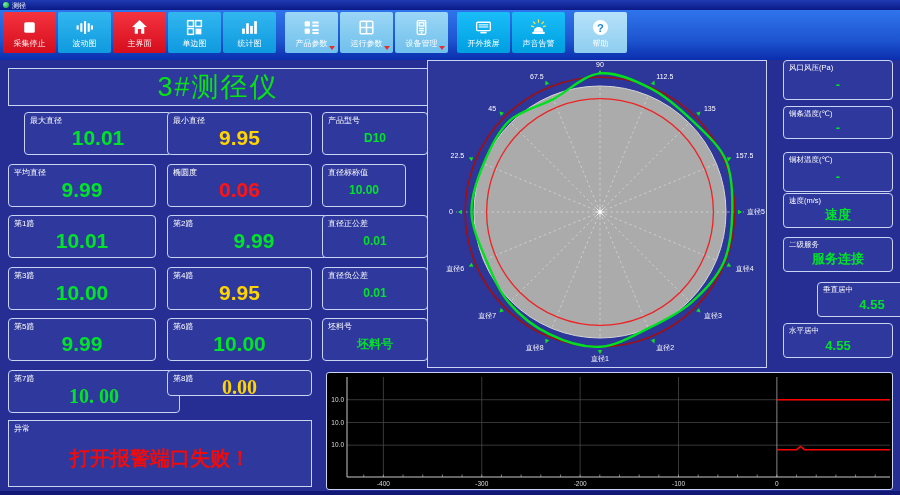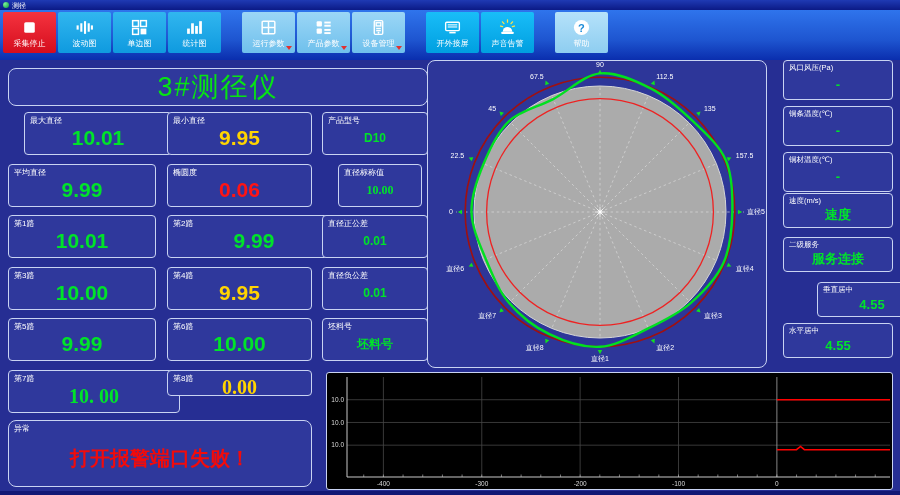--- a/index.html
+++ b/index.html
@@ -10,34 +10,34 @@
             background:linear-gradient(180deg,#1f3ab4,#0b1a86);
             display:flex;align-items:center;gap:3px;padding:0 3px;z-index:5;}
   .app-icon{width:6px;height:6px;border-radius:50%;
             background:radial-gradient(circle at 30% 30%,#7cf29a,#0a9c3c);}
   .app-title{font-size:7px;color:#fff;line-height:1;}
   .toolbar{position:absolute;top:10px;left:0;right:0;height:48px;
            background:linear-gradient(180deg,#2f74ec 0%,#1e55d0 60%,#0a2eae 100%);
            display:flex;align-items:flex-start;padding:2px 0 0 3px;z-index:4;}
   .tbtn{width:53px;height:41px;margin-right:2px;border-radius:2px;position:relative;
         display:flex;flex-direction:column;align-items:center;justify-content:center;gap:2px;cursor:pointer;}
-  .tbtn.gend{margin-right:21px;}
+  .tbtn.gend{margin-right:9px;}
   .tbtn.red{background:linear-gradient(180deg,#f5333f,#d50d1d);}
   .tbtn.blue{background:linear-gradient(180deg,#31b6ef,#0f9adf);}
   .tbtn.light{background:linear-gradient(180deg,#9bd6f6,#6fc0ec);}
   .tbtn.cyan{background:linear-gradient(180deg,#19bdf8,#009fe0);}
   .tbtn.help{background:linear-gradient(180deg,#b5e2fa,#8ecdf0);}
   .ticon{height:20px;display:flex;align-items:center;justify-content:center;}
   .ticon svg{width:19px;height:19px;}
   .tlabel{font-size:8px;color:#fff;line-height:1;white-space:nowrap;}
   .dd{position:absolute;right:3px;bottom:3px;width:0;height:0;
       border-left:3px solid transparent;border-right:3px solid transparent;border-top:4px solid #e23030;}
   
   .main{position:absolute;top:58px;left:0;right:0;bottom:0;}
-  .box{position:absolute;border:1px solid #c9d3f2;border-radius:8px;background:#2f389c;box-sizing:border-box;}
+  .box{position:absolute;border:1px solid #c9d3f2;border-radius:0;background:#2f389c;box-sizing:border-box;}
   .title-box{left:8px;top:10px;width:420px;height:38px;display:flex;align-items:center;justify-content:center;}
   .main-title{font-size:27px;color:#07e414;letter-spacing:2px;}
   .cell{position:absolute;border:1px solid #c9d3f2;border-radius:4px;background:#2f389c;box-sizing:border-box;}
   .clabel{position:absolute;top:2px;left:5px;font-size:8px;color:#fff;white-space:nowrap;}
   .cval{position:absolute;left:0;right:0;top:9px;bottom:0;display:flex;align-items:center;justify-content:center;font-weight:bold;}
   .green{color:#00e32a}.yellow{color:#ffd400}.red-t{color:#ff1414}
   .big{font-size:21px}.small{font-size:12px}
   .serif{font-family:"Liberation Serif","DejaVu Serif",serif;font-size:20px;}
   .alarm-box{left:8px;top:362px;width:304px;height:67px;}
   .alarm-val{position:absolute;left:0;right:0;top:10px;bottom:0;display:flex;align-items:center;justify-content:center;
@@ -77,20 +77,28 @@
               <rect x="1.5" y="7" width="2" height="4"></rect>
               <rect x="5" y="5" width="2" height="8"></rect>
               <rect x="8.5" y="3" width="2" height="12"></rect>
               <rect x="12" y="5" width="2" height="8"></rect>
               <rect x="15" y="7" width="2" height="4"></rect>
             </g>
           </svg>
         </div>
         <div class="tlabel">波动图</div>
       </div>
+      <div class="tbtn red">
+        <div class="ticon">
+          <svg viewBox="0 0 18 18">
+            <path d="M9 2 L16 8.5 L13.5 8.5 L13.5 15 L10.5 15 L10.5 10.5 L7.5 10.5 L7.5 15 L4.5 15 L4.5 8.5 L2 8.5 Z" fill="#fff"></path>
+          </svg>
+        </div>
+        <div class="tlabel">主界面</div>
+      </div>
       <div class="tbtn blue">
         <div class="ticon">
           <svg viewBox="0 0 18 18">
             <g fill="none" stroke="#fff" stroke-width="1.4">
               <rect x="2.5" y="2.5" width="5.5" height="5.5"></rect>
               <rect x="10" y="2.5" width="5.5" height="5.5"></rect>
               <rect x="2.5" y="10" width="5.5" height="5.5"></rect>
             </g>
             <rect x="10" y="10" width="5.5" height="5.5" fill="#fff"></rect>
           </svg>
@@ -102,48 +110,48 @@
           <svg viewBox="0 0 18 18">
             <g fill="#fff">
               <rect x="2" y="10" width="2.6" height="5"></rect>
               <rect x="5.8" y="5" width="2.6" height="10"></rect>
               <rect x="9.6" y="7.5" width="2.6" height="7.5"></rect>
               <rect x="13.4" y="3" width="2.6" height="12"></rect>
             </g>
           </svg>
         </div>
         <div class="tlabel">统计图</div>
-      </div>
-      <div class="tbtn light">
-        <div class="ticon">
-          <svg viewBox="0 0 18 18">
-            <g fill="none" stroke="#fff" stroke-width="1.4">
-              <rect x="3" y="3" width="12" height="12" rx="1"></rect>
-              <line x1="3" y1="9" x2="15" y2="9"></line>
-              <line x1="9" y1="3" x2="9" y2="15"></line>
-            </g>
-          </svg>
-        </div>
-        <div class="tlabel">运行参数</div>
-        <div class="dd"></div>
       </div>
       <div class="tbtn light">
         <div class="ticon">
           <svg viewBox="0 0 18 18">
             <g fill="#fff">
               <rect x="2.5" y="3" width="5" height="5" rx="1"></rect>
               <rect x="9.8" y="3.4" width="6" height="1.8"></rect>
               <rect x="9.8" y="6.4" width="6" height="1.8"></rect>
               <rect x="2.5" y="10" width="5" height="5" rx="1"></rect>
               <rect x="9.8" y="10.4" width="6" height="1.8"></rect>
               <rect x="9.8" y="13.4" width="6" height="1.8"></rect>
             </g>
           </svg>
         </div>
         <div class="tlabel">产品参数</div>
+        <div class="dd"></div>
+      </div>
+      <div class="tbtn light">
+        <div class="ticon">
+          <svg viewBox="0 0 18 18">
+            <g fill="none" stroke="#fff" stroke-width="1.4">
+              <rect x="3" y="3" width="12" height="12" rx="1"></rect>
+              <line x1="3" y1="9" x2="15" y2="9"></line>
+              <line x1="9" y1="3" x2="9" y2="15"></line>
+            </g>
+          </svg>
+        </div>
+        <div class="tlabel">运行参数</div>
         <div class="dd"></div>
       </div>
       <div class="tbtn light gend">
         <div class="ticon">
           <svg viewBox="0 0 18 18">
             <g fill="none" stroke="#fff" stroke-width="1.3">
               <rect x="5" y="2.5" width="8" height="13" rx="1"></rect>
               <rect x="6.8" y="4.5" width="4.4" height="3"></rect>
               <line x1="6.8" y1="10" x2="11.2" y2="10"></line>
               <line x1="6.8" y1="12" x2="11.2" y2="12"></line>
@@ -213,21 +221,21 @@
           <span class="cval green small">D10</span>
         </div>
         <div class="cell" style="left: 8px; top: 106px; width: 148px; height: 43px;">
           <span class="clabel">平均直径</span>
           <span class="cval green big">9.99</span>
         </div>
         <div class="cell" style="left: 167px; top: 106px; width: 145px; height: 43px;">
           <span class="clabel">椭圆度</span>
           <span class="cval red-t big">0.06</span>
         </div>
-        <div class="cell" style="left: 338px; top: 106px; width: 84px; height: 43px; font-family: Liberation Serif, serif;">
+        <div class="cell" style="left: 322px; top: 106px; width: 84px; height: 43px;">
           <span class="clabel">直径标称值</span>
           <span class="cval green small">10.00</span>
         </div>
         <div class="cell" style="left: 8px; top: 157px; width: 148px; height: 43px; padding-left: 28px;">
           <span class="clabel">第1路</span>
           <span class="cval green big">10.01</span>
         </div>
         <div class="cell" style="left: 167px; top: 157px; width: 174px; height: 43px;">
           <span class="clabel">第2路</span>
           <span class="cval green big">9.99</span>
@@ -335,21 +343,21 @@
           <line x1="168.46446609406726" y1="147.46446609406726" x2="175.53553390593274" y2="154.53553390593274" stroke="#fff" stroke-width="0.8"></line>
           <circle cx="172" cy="151" r="1.3" fill="#fff"></circle>
         </svg>
     </div>
 
     <div id="rightpanel">
         <div class="rbox" style="top: 2px; height: 40px;">
           <span class="clabel" style="font-size:7.5px">风口风压(Pa)</span>
           <span class="rval">-</span>
         </div>
-        <div class="rbox" style="top: 48px; height: 40px; text-align: center;">
+        <div class="rbox" style="top: 48px; height: 33px; text-align: center;">
           <span class="clabel" style="font-size:7.5px">铜条温度(℃)</span>
           <span class="rval">-</span>
         </div>
         <div class="rbox" style="top: 94px; height: 40px;">
           <span class="clabel" style="font-size:7.5px">铜材温度(℃)</span>
           <span class="rval">-</span>
         </div>
         <div class="rbox" style="top: 135px; height: 35px;">
           <span class="clabel" style="font-size:7.5px">速度(m/s)</span>
           <span class="rval">速度</span>

